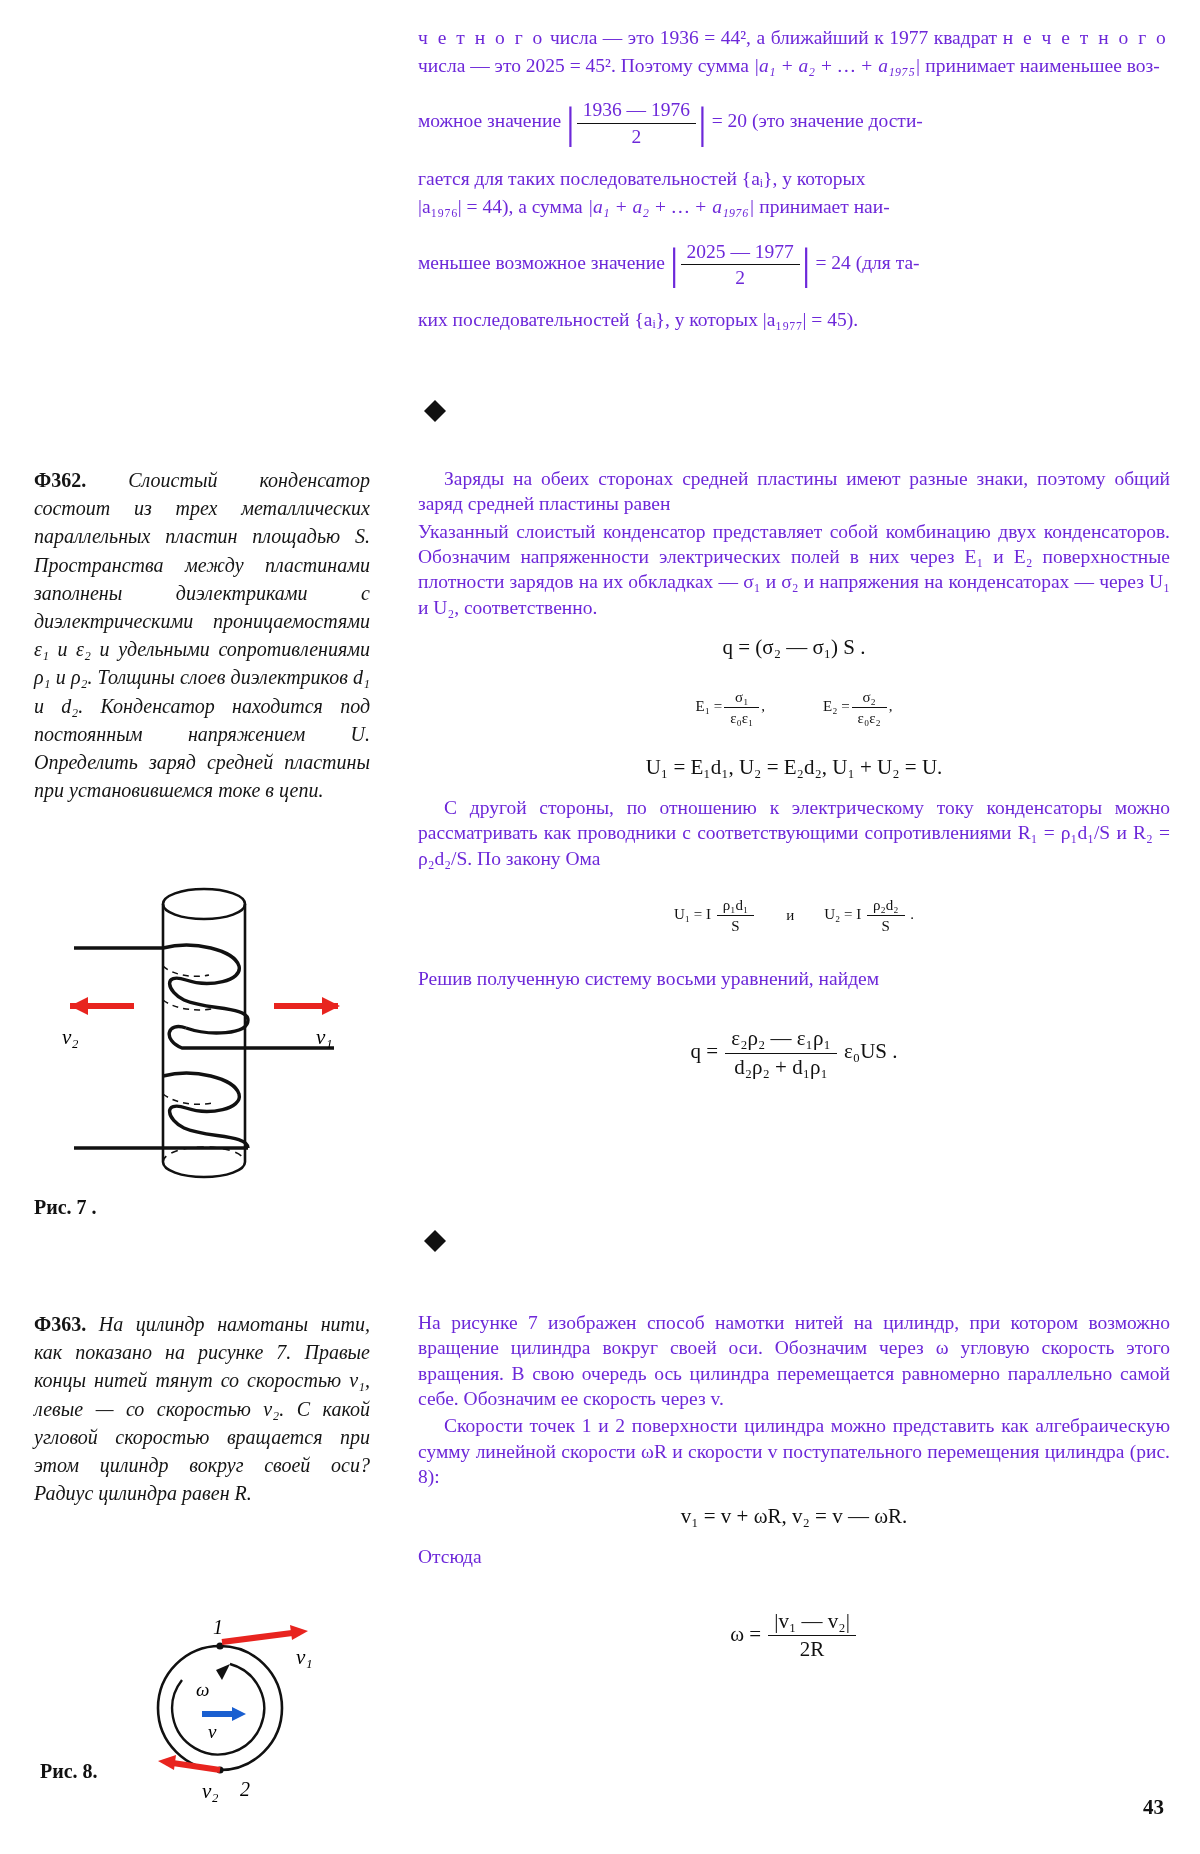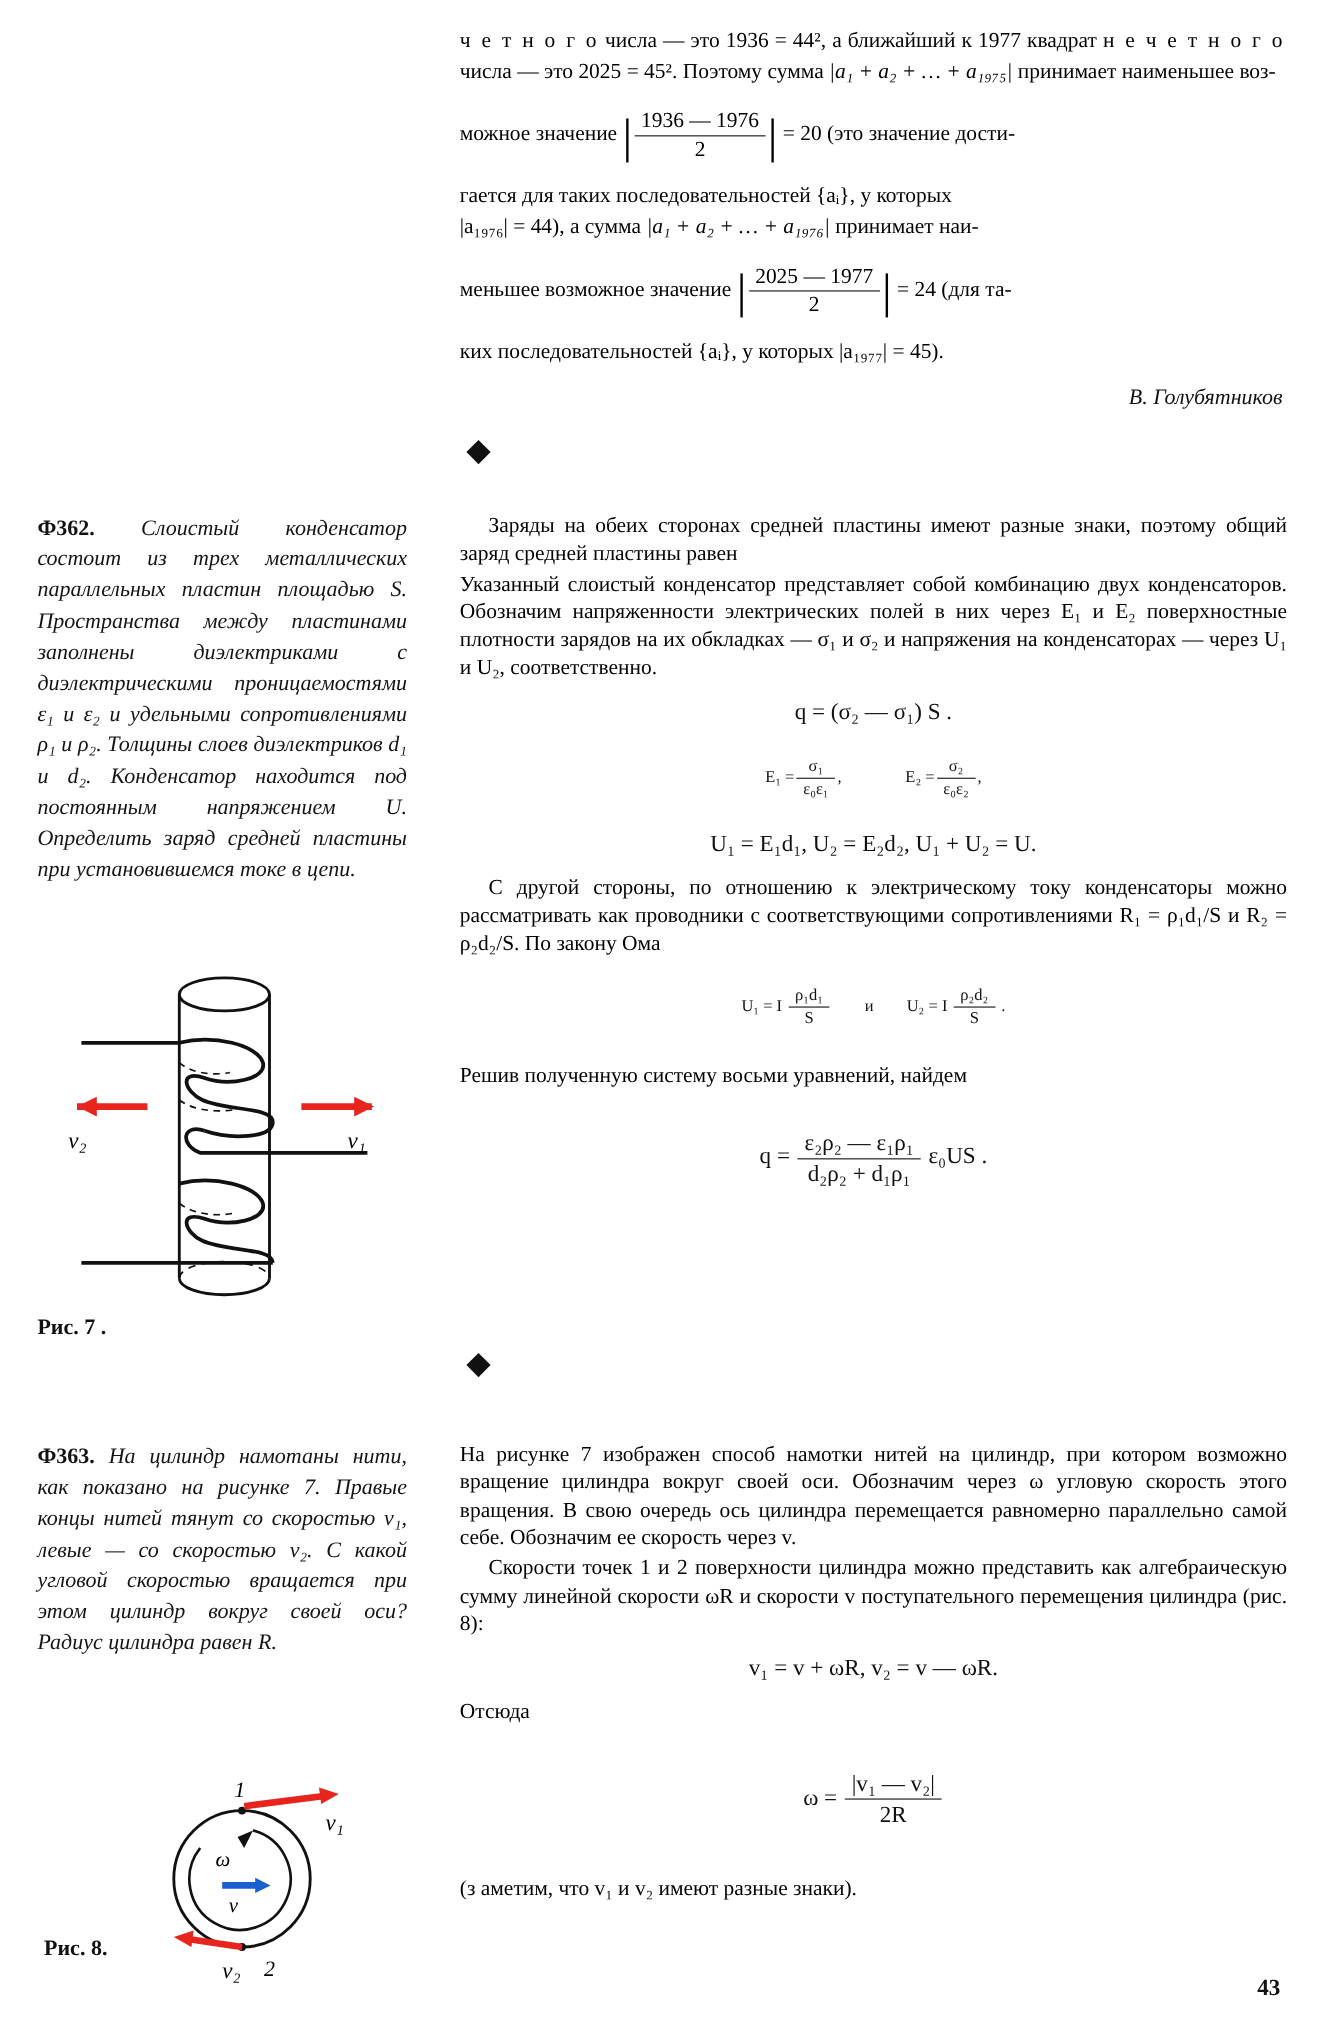--- a/index.html
+++ b/index.html
@@ -20,21 +20,21 @@
     height: 1854px;
     padding: 0;
     box-sizing: border-box;
   }
 
   
   .txt {
     font-size: 19.5px;
     line-height: 1.30;
     text-align: justify;
-    color: #000000;
+    color: #6d28d9;
   }
   .indent { text-indent: 26px; }
   i, .it { font-style: italic; }
   .sp { letter-spacing: 2.2px; }
 
   
   #top-block {
     position: absolute;
     left: 418px;
     top: 24px;
@@ -222,21 +222,20 @@
     </div>
 
     <div class="txt" style="margin-top:6px;">
       <span>меньшее возможное значение</span>
       <span class="bar-l">|</span><span class="frac"><span class="num">2025 — 1977</span><span class="den">2</span></span><span class="bar-r">|</span>
       <span>= 24 (для та-</span>
     </div>
 
     <div class="txt" style="margin-top:4px;">ких последовательностей {aᵢ}, у которых |a₁₉₇₇| = 45).</div>
 
-    <div class="sig">В. Голубятников</div>
   </div>
 
   <div class="diamond" id="diamond-1"></div>
 
   <div id="p362-col-left">
     <div class="prob">
       <b>Ф362.</b>
       <span>Слоистый конденсатор состоит из трех металлических параллельных пластин площадью S. Пространства между пластинами заполнены диэлектриками с диэлектрическими проницаемостями ε₁ и ε₂ и удельными сопротивлениями ρ₁ и ρ₂. Толщины слоев диэлектриков d₁ и d₂. Конденсатор находится под постоянным напряжением U. Определить заряд средней пластины при установившемся токе в цепи.</span>
     </div>
   </div>
@@ -372,17 +371,16 @@
 
     <div class="eq">v₁ = v + ωR, v₂ = v — ωR.</div>
 
     <div class="txt para">Отсюда</div>
 
     <div class="eq" style="margin-top:26px;">
       <span>ω =</span>
       <span class="frac"><span class="num">|v₁ — v₂|</span><span class="den">2R</span></span>
     </div>
 
-    <div class="txt para" style="margin-top:30px;">(з аметим, что v₁ и v₂ имеют разные знаки).</div>
   </div>
 
   <div id="page-number">43</div>
 </div>
 
 </body></html>

